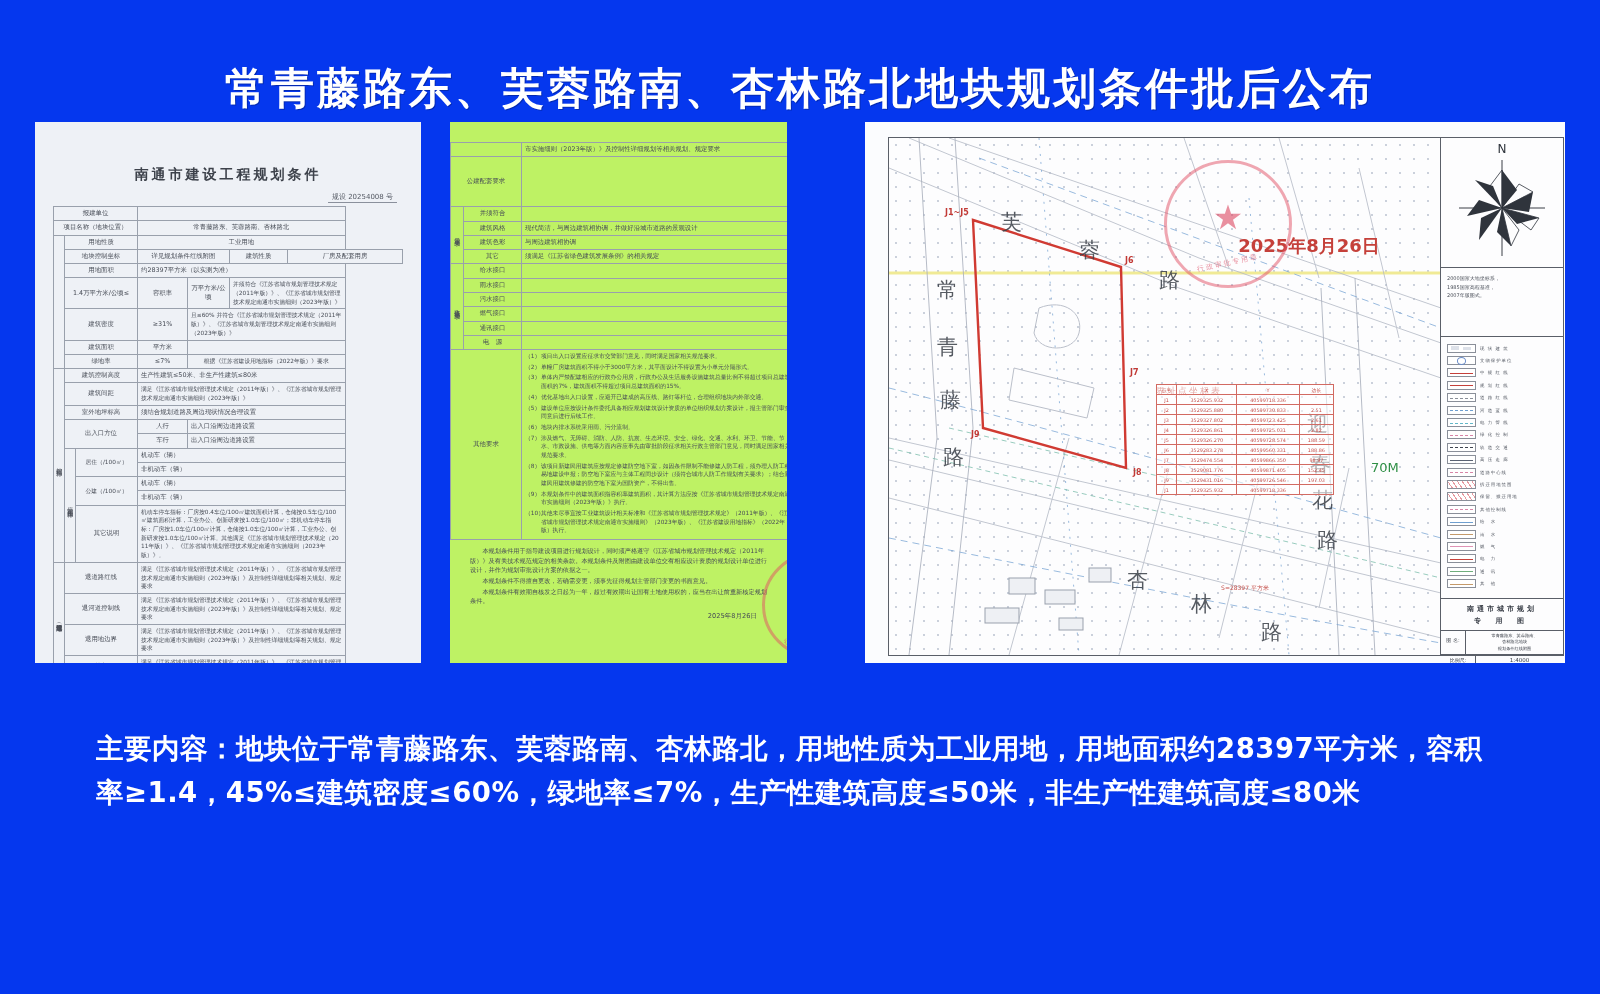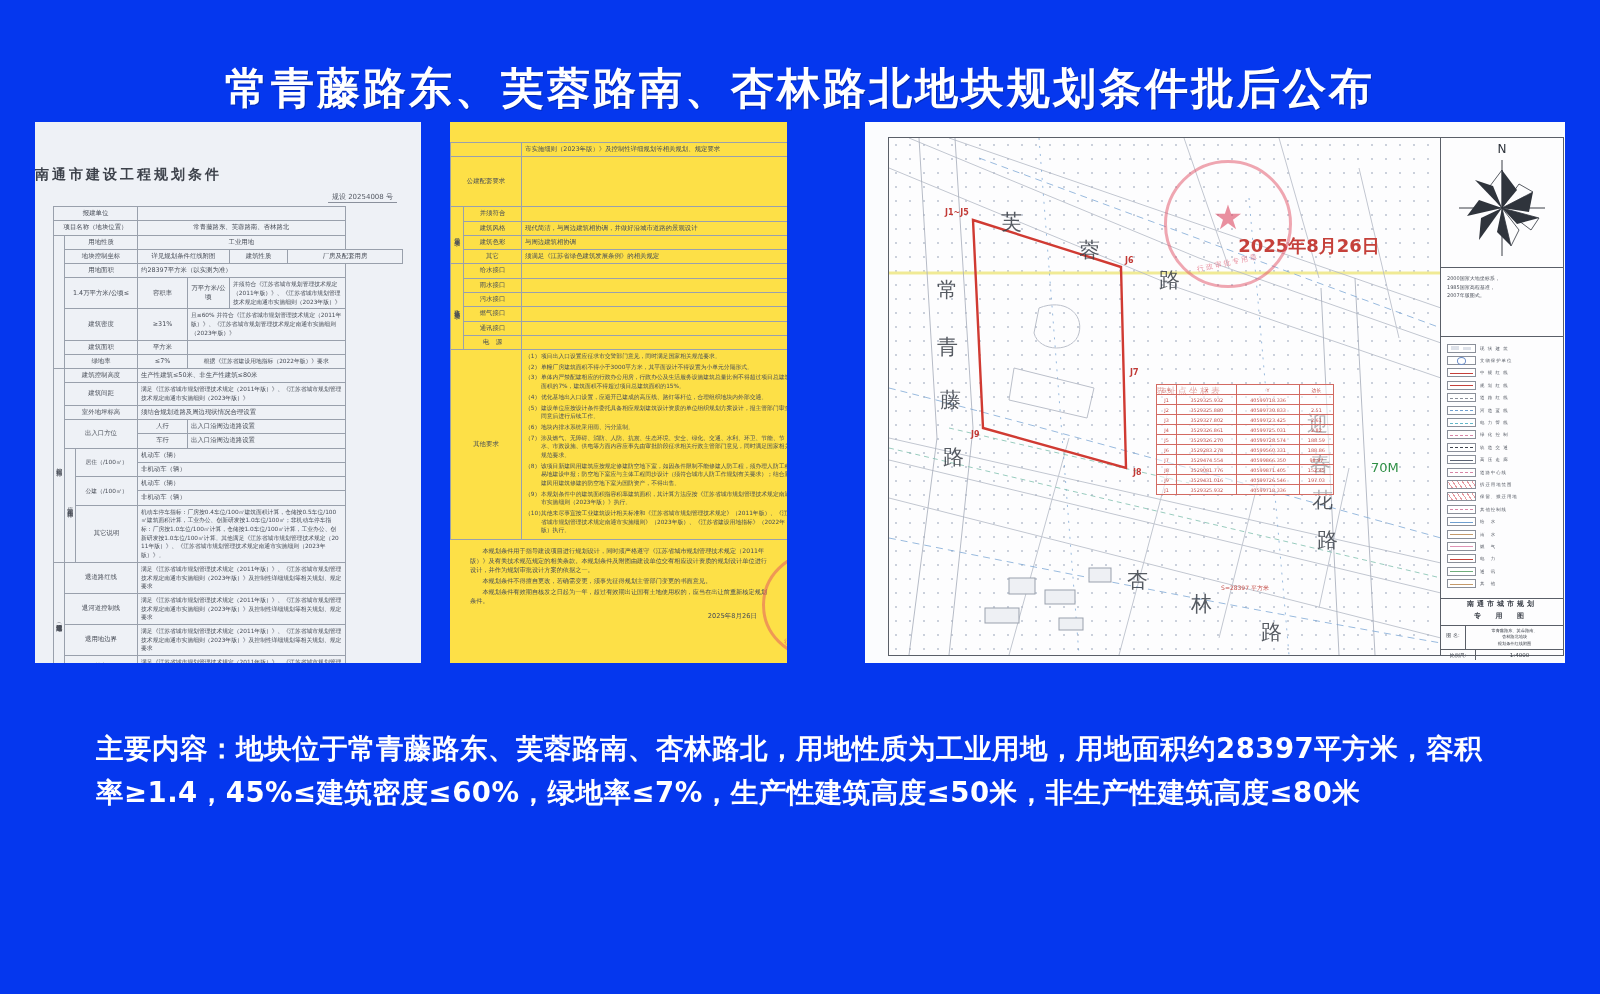--- a/index.html
+++ b/index.html
@@ -1,24 +1,24 @@
 <!DOCTYPE html>
 <html><head>
 <meta charset="utf-8">
 <style>
   html,body{margin:0;padding:0;}
   body{width:1600px;height:994px;position:relative;background:#0537ee;font-family:"DejaVu Sans",sans-serif;overflow:hidden;}
   .page-title{position:absolute;top:60px;left:0;width:100%;text-align:center;color:#ffffff;
     font-size:43px;font-weight:900;letter-spacing:3px;text-shadow:1px 1px 0 rgba(0,0,0,.25);}
   .panel{position:absolute;top:122px;height:541px;overflow:hidden;}
   #left-panel{left:35px;width:386px;background:#eef1f6;}
-  #mid-panel{left:450px;width:337px;background:#fde047;}
+  #mid-panel{left:450px;width:337px;background:#bef264;}
   #map-panel{left:865px;width:700px;background:#fbfcfe;}
   
-  .doc-h1{margin-top:44px;text-align:left;font-size:14px;font-weight:bold;color:#3d424b;letter-spacing:3px;}
+  .doc-h1{margin-top:44px;text-align:center;font-size:14px;font-weight:bold;color:#3d424b;letter-spacing:3px;}
   .doc-no{margin:8px 24px 4px 0;text-align:right;font-size:7px;color:#555a64;}
   .doc-no b{font-weight:normal;border-bottom:.6px solid #8a909c;padding:0 4px 1px;}
   table.doc{border-collapse:collapse;margin:0 auto;width:350px;table-layout:fixed;
     font-size:6.4px;color:#474c56;line-height:1.45;}
   table.doc td{border:.6px solid #99a0ac;padding:2px 3px;vertical-align:middle;word-break:break-all;}
   td.vlab{writing-mode:vertical-rl;text-orientation:upright;text-align:center;padding:1px 0;
     letter-spacing:1px;font-size:6px;color:#4a4f59;}
   td.lbl{text-align:center;}
   td.ctr{text-align:center;}
   .mini{font-size:5.8px;line-height:1.5;}
@@ -69,21 +69,21 @@
   .s-cdash i{border-top:1px dashed #63b7c9;}
   .s-pk i{border-top:1px dashed #d885a8;}
   .s-dk i{border-top:1px dashed #3e4450;}
   .s-hv i{border-top:1px solid #5a6273;}
   .s-tri{background:repeating-linear-gradient(55deg,#fff,#fff 3px,#e89aa0 3px,#e89aa0 4px);}
   .s-w i{border-top:1px solid #6f9fd0;}
   .s-tan i{border-top:1px solid #c59a6a;}
   .s-pink i{border-top:1px solid #df93b5;}
   .s-grn i{border-top:1px solid #6fae7c;}
   .tblock{height:66px;}
-  .tb1{text-align:center;font-size:7px;color:#3d424b;letter-spacing:3px;font-weight:bold;}
+  .tb1{text-align:center;font-size:7px;color:#3d424b;letter-spacing:3px;margin-top:5px;font-weight:bold;}
   .tb2{text-align:center;font-size:7px;color:#3d424b;letter-spacing:6px;margin-top:2px;font-weight:bold;}
   .tb-name{display:flex;border-top:1px solid #5a5f68;margin-top:4px;}
   .tb-name .k{flex:0 0 24px;border-right:1px solid #5a5f68;font-size:5px;color:#3d424b;text-align:center;padding-top:6px;}
   .tb-name .v{flex:1;font-size:4.2px;color:#3d424b;padding:2px 3px;line-height:1.5;text-align:center;}
   .tb-scale{display:flex;border-top:1px solid #5a5f68;}
   .tb-scale .k{flex:0 0 34px;border-right:1px solid #5a5f68;font-size:5px;color:#3d424b;text-align:center;padding:2px 0;}
   .tb-scale .v{flex:1;font-size:5.5px;color:#3d424b;text-align:center;padding:2px 0;}
   
   .summary{position:absolute;left:96px;top:726px;width:1412px;color:#ffffff;font-size:27.5px;
     font-weight:600;line-height:44px;letter-spacing:.5px;}

